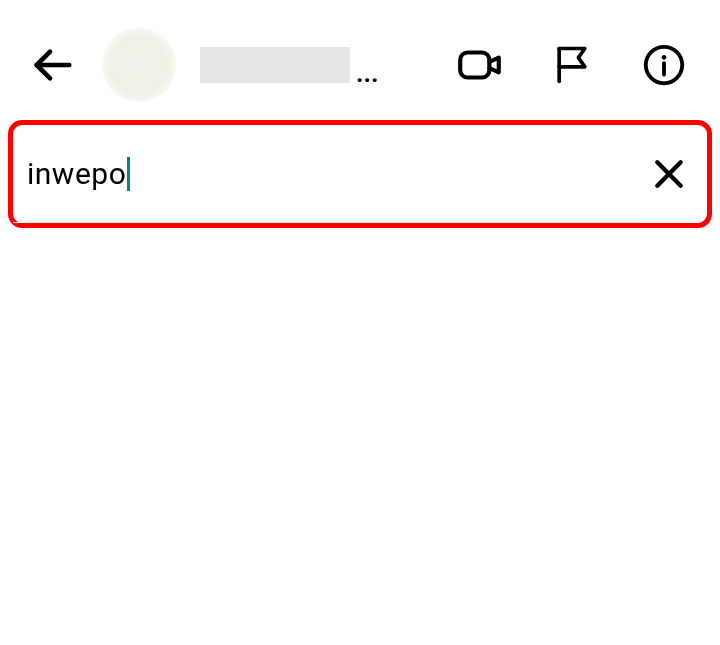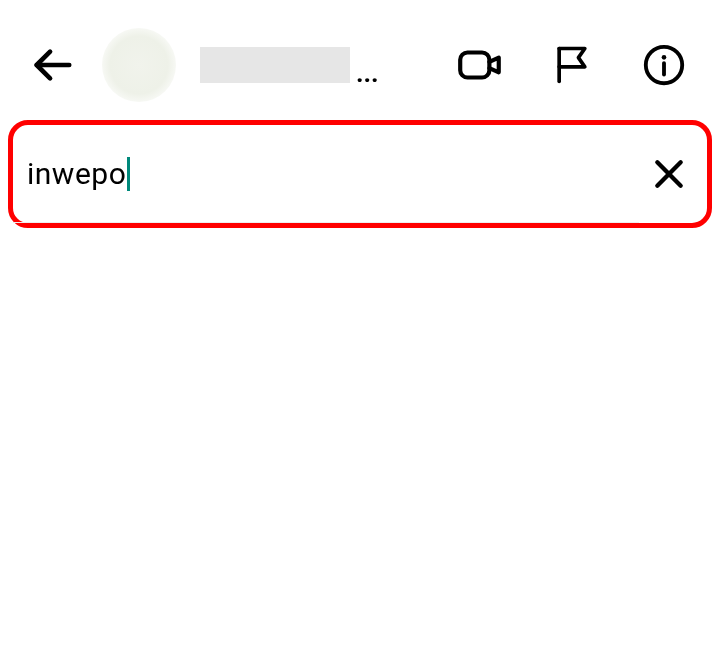--- a/index.html
+++ b/index.html
@@ -24,21 +24,21 @@
   .spacer { flex:1; }
   .icon-btn { width:56px; height:56px; display:flex; align-items:center; justify-content:center; cursor:pointer; margin-left: 30px; }
   .icon-btn:first-of-type { margin-left: 0; }
   .right-icons { display:flex; align-items:center; gap: 0; margin-left:auto; }
   .right-icons .icon-btn + .icon-btn { margin-left: 36px; }
 
   .search-wrap {
     position: relative;
     margin: 0 8px;
     border: 5px solid #ff0000;
-    border-radius: 20px;
+    border-radius: 14px;
     height: 108px;
     display:flex;
     align-items:center;
   }
   .search-inner {
     flex:1;
     height: 100%;
     display:flex;
     align-items:center;
     padding-left: 14px;

